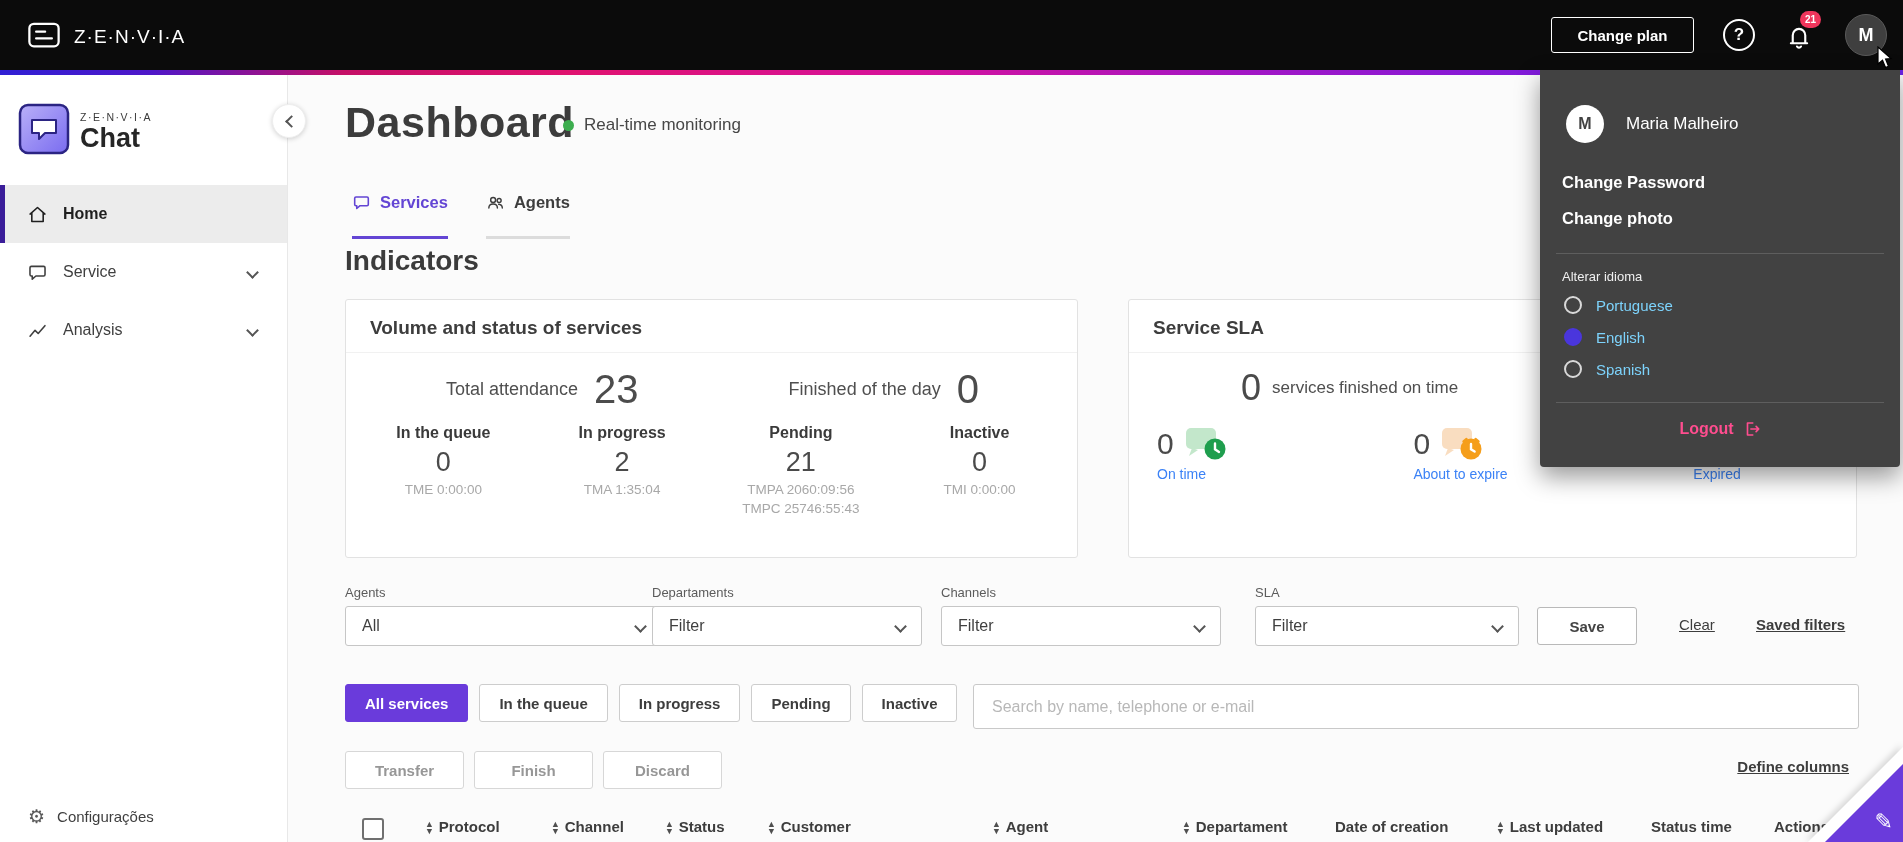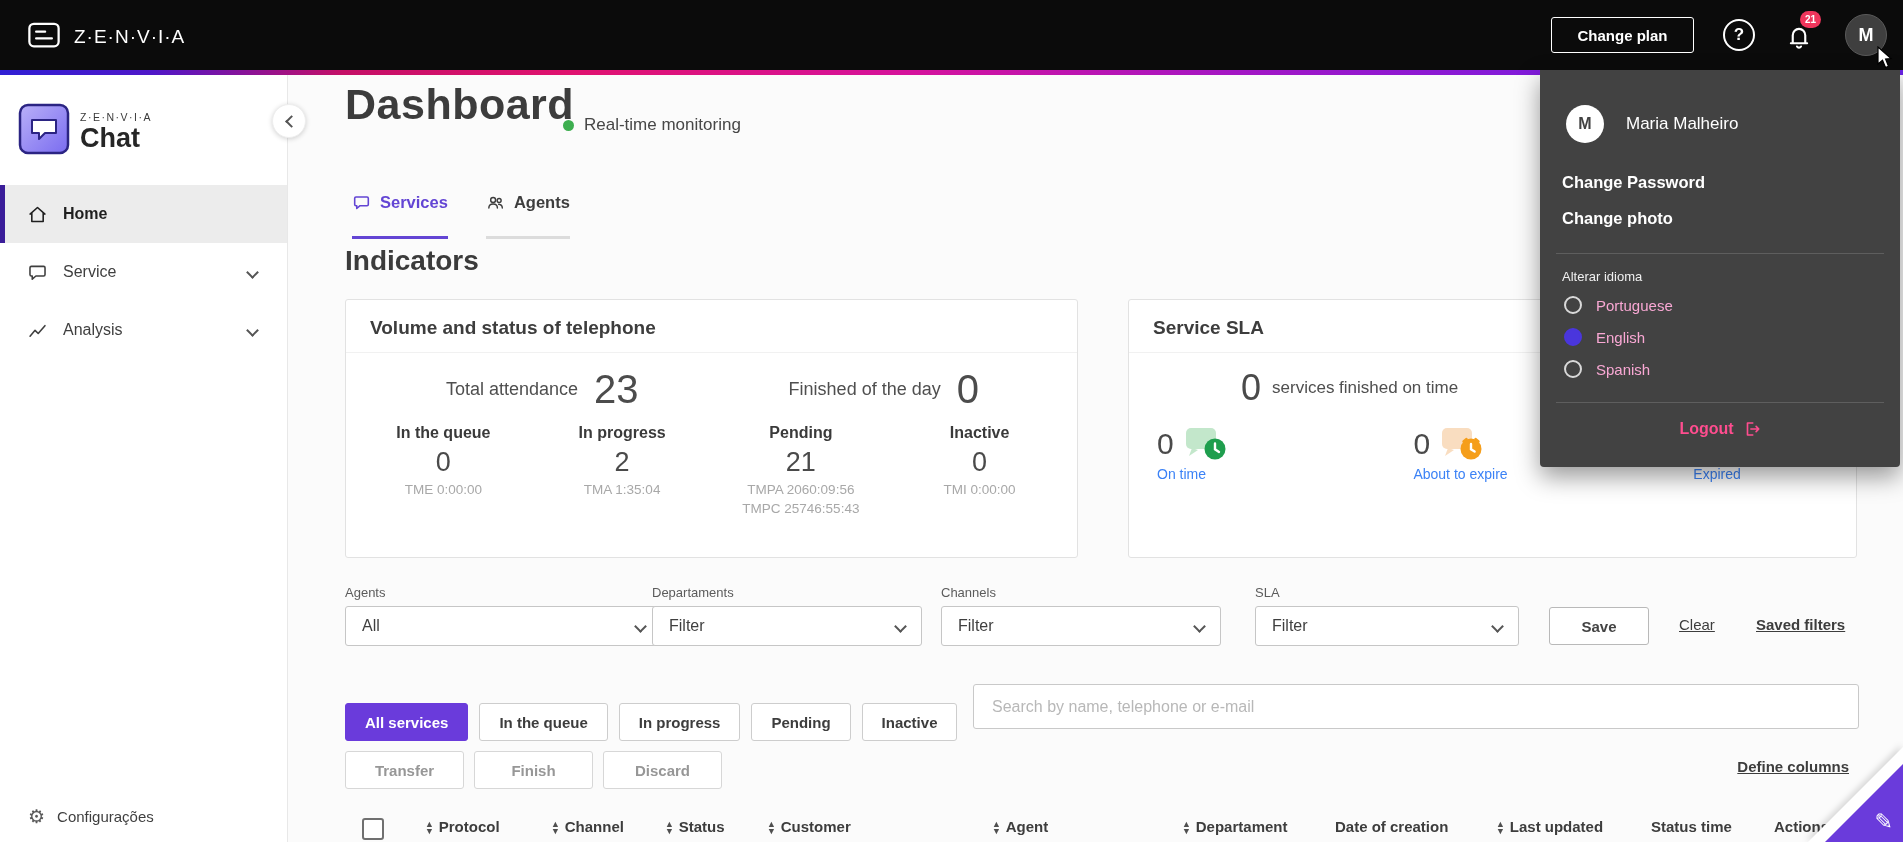--- a/index.html
+++ b/index.html
@@ -36,21 +36,21 @@
   .chev-down { width:9px; height:9px; border-right:2px solid #555; border-bottom:2px solid #555; transform:rotate(45deg);
     margin-left:auto; margin-right:30px; }
   .settings { position:absolute; left:28px; bottom:16px; display:flex; align-items:center; gap:12px; cursor:pointer; }
   .settings .gear { font-size:19px; color:#5a5a5a; line-height:1; }
   .settings .lbl { font-size:15px; color:#3f3f3f; }
   .collapse-btn { position:absolute; left:272px; top:104px; width:34px; height:34px; border-radius:50%; background:#fff;
     border:1px solid #eee; box-shadow:0 1px 5px rgba(0,0,0,.18); z-index:15; display:flex; align-items:center; justify-content:center; cursor:pointer; }
   .chev-left { width:9px; height:9px; border-left:2px solid #555; border-bottom:2px solid #555; transform:rotate(45deg); margin-left:4px; }
 
   
-  .page-title { position:absolute; left:345px; top:80px; font-size:43px; font-weight:bold; color:#3c3c3c; letter-spacing:.5px; }
+  .page-title { position:absolute; left:345px; top:98px; font-size:43px; font-weight:bold; color:#3c3c3c; letter-spacing:.5px; }
   .rt-dot { position:absolute; left:563px; top:120px; width:11px; height:11px; border-radius:50%; background:#3dae4f; }
   .rt-label { position:absolute; left:584px; top:115px; font-size:17px; color:#474747; }
 
   
   .tabs { position:absolute; left:352px; top:193px; display:flex; gap:38px; }
   .tab { display:flex; align-items:center; gap:9px; padding-bottom:24px; font-size:16.5px; font-weight:bold; cursor:pointer; }
   .tab svg { width:19px; height:19px; }
   .tab.active { color:#6345d4; border-bottom:3px solid #6345d4; }
   .tab.inactive { color:#3d3d3d; border-bottom:3px solid #dcdcdc; }
 
@@ -80,27 +80,27 @@
   .sla-stat .row { display:flex; align-items:center; gap:10px; }
   .sla-stat .val { font-size:30px; color:#4a4a4a; }
   .sla-stat .lbl { font-size:14px; color:#3b82f6; margin-top:3px; }
 
   
   .flt-label { position:absolute; top:585px; font-size:13px; color:#5b5b5b; }
   .select { position:absolute; top:606px; height:40px; background:#fff; border:1px solid #c6c6c6; border-radius:3px;
     display:flex; align-items:center; padding:0 16px; font-size:16px; color:#3f3f3f; cursor:pointer; }
   .select .chev-down { margin:0 0 0 auto; border-color:#555; }
   .btn-save { position:absolute; left:1537px; top:607px; width:100px; height:38px; background:#fff; border:1px solid #b9b9b9;
-    border-radius:3px; font-size:15px; font-weight:bold; color:#444; font-family:inherit; cursor:pointer;margin-left:12px; }
+    border-radius:3px; font-size:15px; font-weight:bold; color:#444; font-family:inherit; cursor:pointer; }
   .link { font-size:15px; color:#3d3d3d; text-decoration:underline; cursor:pointer; }
   .link-clear { position:absolute; left:1679px; top:616px; }
   .link-saved { position:absolute; left:1756px; top:616px; font-weight:bold; }
 
   
-  .chips { position:absolute; left:345px; top:703px; display:flex; gap:11px; }
+  .chips { position:absolute; left:345px; top:684px; display:flex; gap:11px; }
   .chip { height:38px; padding:0 19px; display:flex; align-items:center; background:#fff; border:1px solid #cdcdcd; border-radius:3px;
     font-size:15px; font-weight:bold; color:#3d3d3d; cursor:pointer; }
   .chip.active { background:#6a3bdb; border-color:#6a3bdb; color:#fff; }
   .search-input { position:absolute; left:973px; top:684px; width:886px; height:45px; border:1px solid #c9c9c9; border-radius:3px;
     padding:0 18px; font-size:16px; color:#3f3f3f; font-family:inherit; background:#fff; }
   .search-input::placeholder { color:#b8b8b8; }
 
   
   .bulk { position:absolute; left:345px; top:751px; display:flex; gap:10px; }
   .bulk button { width:119px; height:38px; background:#fff; border:1px solid #d7d7d7; border-radius:3px; font-size:15px;
@@ -118,21 +118,21 @@
     box-shadow:0 10px 24px rgba(0,0,0,.4); z-index:40; }
   .um-avatar { position:absolute; left:26px; top:35px; width:38px; height:38px; border-radius:50%; background:#fff; color:#424242;
     font-weight:bold; font-size:16px; display:flex; align-items:center; justify-content:center; }
   .um-name { position:absolute; left:86px; top:44px; font-size:17px; color:#fff; }
   .um-item { position:absolute; left:22px; font-size:16.5px; font-weight:bold; color:#fff; cursor:pointer; }
   .um-div { position:absolute; left:16px; right:16px; height:1px; background:#5e5e5e; }
   .um-lang-lbl { position:absolute; left:22px; top:199px; font-size:13px; color:#f0f0f0; }
   .radio-row { position:absolute; left:24px; display:flex; align-items:center; gap:14px; cursor:pointer; }
   .radio { width:18px; height:18px; border-radius:50%; border:2px solid #d9d9d9; background:transparent; flex:none; }
   .radio.sel { border-color:#4a36dd; background:#4a36dd; }
-  .radio-lbl { font-size:15px; color:#f9a8d4; }
+  .radio-lbl { font-size:15px; color:#7dd3fc; }
   .logout { position:absolute; left:0; top:350px; width:100%; display:flex; align-items:center; justify-content:center; gap:9px;
     color:#ff4d8f; font-size:16px; font-weight:bold; cursor:pointer; }
 
   
   .corner-white { position:absolute; right:0; bottom:0; width:0; height:0; border-left:95px solid transparent;
     border-bottom:95px solid #fff; filter:drop-shadow(-2px -2px 3px rgba(0,0,0,.15)); z-index:25; }
   .corner-purple { position:absolute; right:0; bottom:0; width:0; height:0; border-left:78px solid transparent;
     border-bottom:78px solid #6a3bdb; z-index:26; cursor:pointer; }
   .corner-pencil { position:absolute; right:10px; bottom:7px; color:#fff; font-size:22px; z-index:27; }
 
@@ -239,21 +239,21 @@
         <circle cx="16.6" cy="9.4" r="2.5"></circle>
           <path d="M16 14.2 c2.7 .3 4.6 2.1 4.6 4.8"></path>
       </svg>
       <span>Agents</span>
     </div>
   </div>
 
   <h2 class="section-title">Indicators</h2>
 
   <section class="card card-vol">
-    <div class="card-title">Volume and status of telephone</div>
+    <div class="card-title">Volume and status of services</div>
     <div class="vol-stats">
       <div class="vol-stat">
         <span class="lbl">Total attendance</span>
         <span class="val">23</span>
       </div>
       <div class="vol-stat">
         <span class="lbl">Finished of the day</span>
         <span class="val">0</span>
       </div>
     </div>

